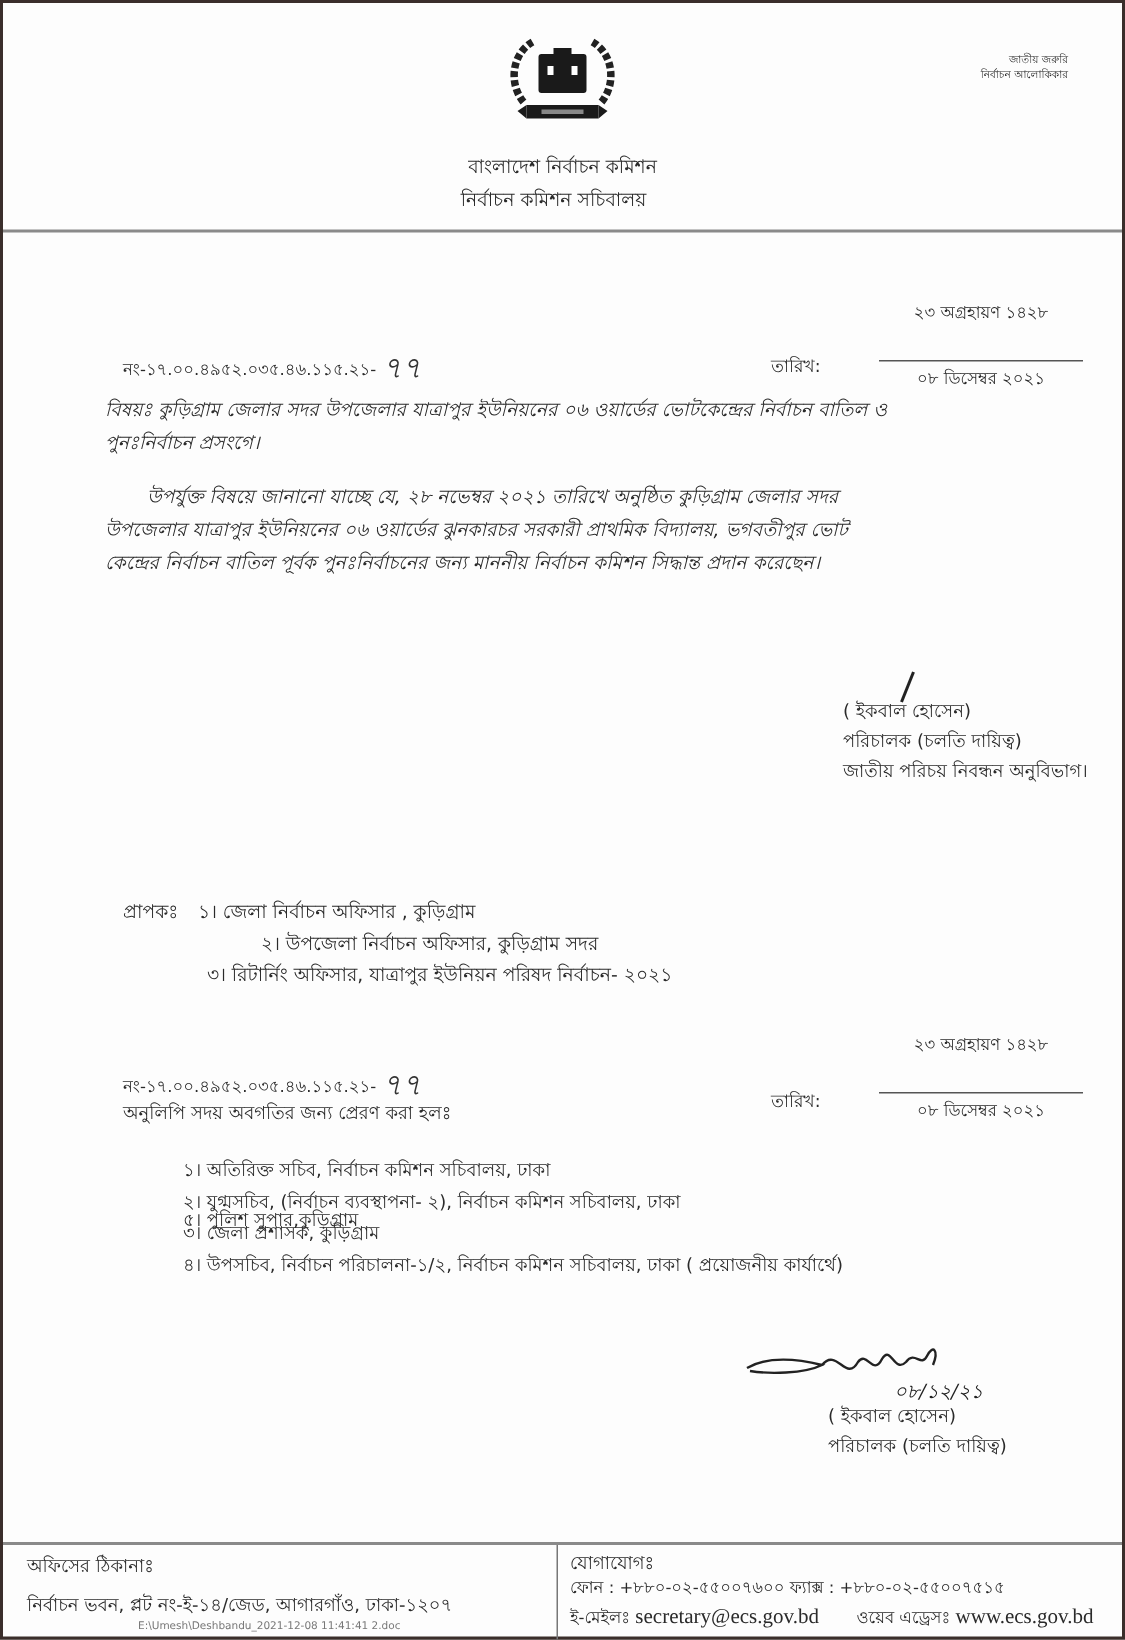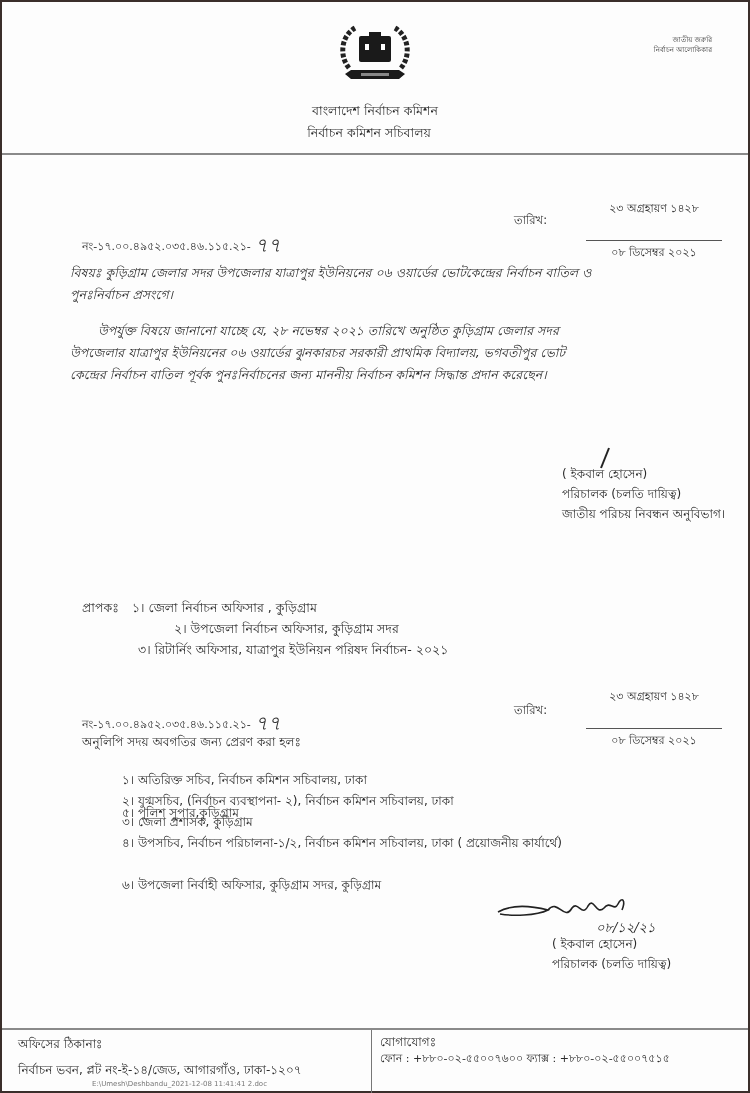--- a/index.html
+++ b/index.html
@@ -19,21 +19,21 @@
   .org1 { left: 0; width: 746px; top: 100px; text-align: center; font-size: 12.5px; }
   .org2 { left: 0; width: 734px; top: 122px; text-align: center; font-size: 12.5px; }
   .corner1 { left: 616px; top: 32px; font-size: 7px; text-align: right; width: 94px; }
   .corner2 { left: 616px; top: 42px; font-size: 7px; text-align: right; width: 94px; }
   .hrule { position: absolute; left: 0; top: 151px; width: 746px; height: 2px; background: #8a8a8a; }
 
   
   .date-block { position: absolute; width: 136px; text-align: center; font-size: 11px; }
   .date-block .d1 { display: block; padding-bottom: 21px; border-bottom: 1px solid #555; }
   .date-block .d2 { display: block; padding-top: 3px; }
-  .date-label { font-size: 11.5px; }
+  .date-label { font-size: 11.5px; margin-top: 24px; }
 
   .memo-no { font-size: 11px; text-align: center; }
   .memo-no .hand { font-size: 20px; font-family: "DejaVu Serif", serif; font-style: italic; color: #333; margin-left: 4px; vertical-align: -2px; }
 
   .para { position: absolute; font-size: 12.5px; line-height: 22px; white-space: normal; font-style: italic; }
   .indent { display: inline-block; width: 28px; }
 
   
   .sig-stroke { position: absolute; }
 
@@ -107,32 +107,38 @@
     <span class="d1">২৩ অগ্রহায়ণ ১৪২৮</span>
     <span class="d2">০৮ ডিসেম্বর ২০২১</span>
   </div>
   <div class="abs tsm" style="left:80px; top:732px;">অনুলিপি সদয় অবগতির জন্য প্রেরণ করা হলঃ</div>
 
   <div class="abs tsm" style="left:120px; top:770px;">১। অতিরিক্ত সচিব, নির্বাচন কমিশন সচিবালয়, ঢাকা</div>
   <div class="abs tsm" style="left:120px; top:791px;">২। যুগ্মসচিব, (নির্বাচন ব্যবস্থাপনা- ২), নির্বাচন কমিশন সচিবালয়, ঢাকা</div>
   <div class="abs tsm" style="left:120px; top:812px;">৩। জেলা প্রশাসক, কুড়িগ্রাম</div>
   <div class="abs tsm" style="left:120px; top:833px;">৪। উপসচিব, নির্বাচন পরিচালনা-১/২, নির্বাচন কমিশন সচিবালয়, ঢাকা ( প্রয়োজনীয় কার্যার্থে)</div>
   <div class="abs tsm" style="left:120px; top:803px;">৫। পুলিশ সুপার,কুড়িগ্রাম</div>
-  <div class="abs tsm" style="left:120px; top:875px;">৬। উপজেলা নির্বাহী অফিসার, কুড়িগ্রাম সদর, কুড়িগ্রাম</div>
 
   <svg class="sig-stroke" style="left:490px; top:892px;" width="200" height="46" viewBox="0 0 200 46">
     <path d="M6 18 C20 10 40 12 56 16 C44 22 20 22 8 20" stroke="#222" stroke-width="1.6" fill="none"></path>
     <path d="M56 16 C66 4 72 28 80 14 C86 6 90 24 96 12 C102 2 104 22 112 14 C118 6 122 18 126 10 C130 2 134 6 130 16" stroke="#222" stroke-width="1.6" fill="none"></path>
     <text x="104" y="38" font-family="DejaVu Serif, serif" font-style="italic" font-size="13" fill="#222">০৮/১২/২১</text>
   </svg>
   <div class="abs tsm" style="left:550px; top:934px;">( ইকবাল হোসেন)</div>
   <div class="abs tsm" style="left:550px; top:954px;">পরিচালক (চলতি দায়িত্ব)</div>
 
   <div class="footer">
     <div class="footer-div"></div>
     <div class="abs tsm" style="left:16px; top:6px;">অফিসের ঠিকানাঃ</div>
     <div class="abs tsm" style="left:16px; top:32px;">নির্বাচন ভবন, প্লট নং-ই-১৪/জেড, আগারগাঁও, ঢাকা-১২০৭</div>
     <div class="abs tiny" style="left:90px; top:50px; color:#777;">E:\Umesh\Deshbandu_2021-12-08 11:41:41 2.doc</div>
 
     <div class="abs tsm" style="left:378px; top:4px;">যোগাযোগঃ</div>
     <div class="abs" style="left:378px; top:22px; font-size:11px; line-height:14px;">ফোন : +৮৮০-০২-৫৫০০৭৬০০ ফ্যাক্স : +৮৮০-০২-৫৫০০৭৫১৫</div>
+    <div class="abs" style="left:378px; top:40px; font-size:11px; line-height:18px;">
+      <span>ই-মেইলঃ</span>
+      <span class="latin">secretary@ecs.gov.bd</span>
+      <span style="display:inline-block; width:18px;"></span>
+      <span>ওয়েব এড্রেসঃ</span>
+      <span class="latin">www.ecs.gov.bd</span>
+    </div>
   </div>
 </div>
 
 </body></html>

